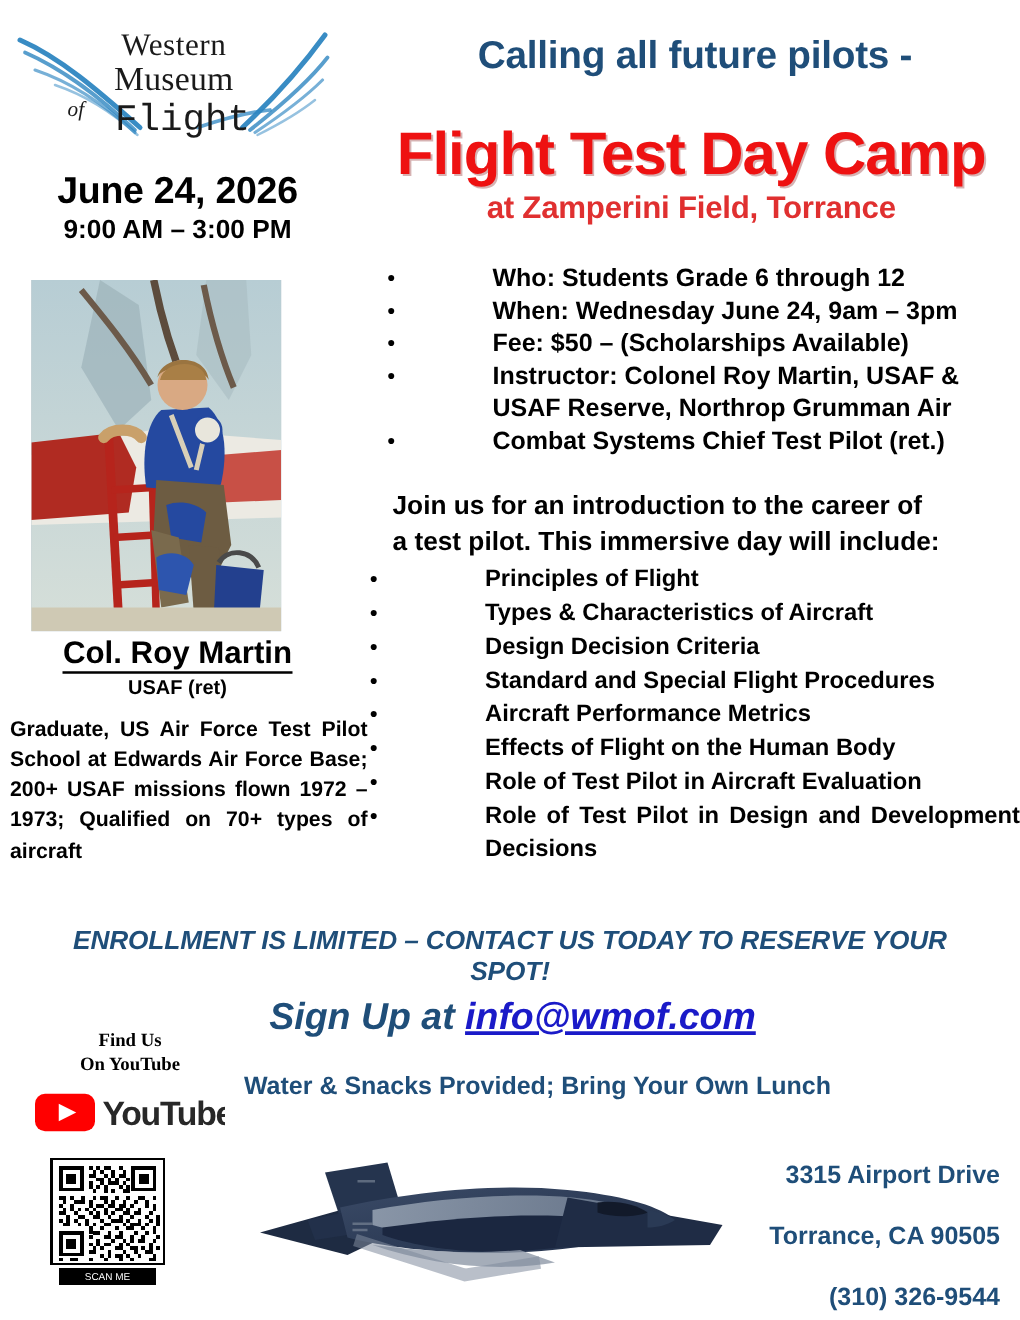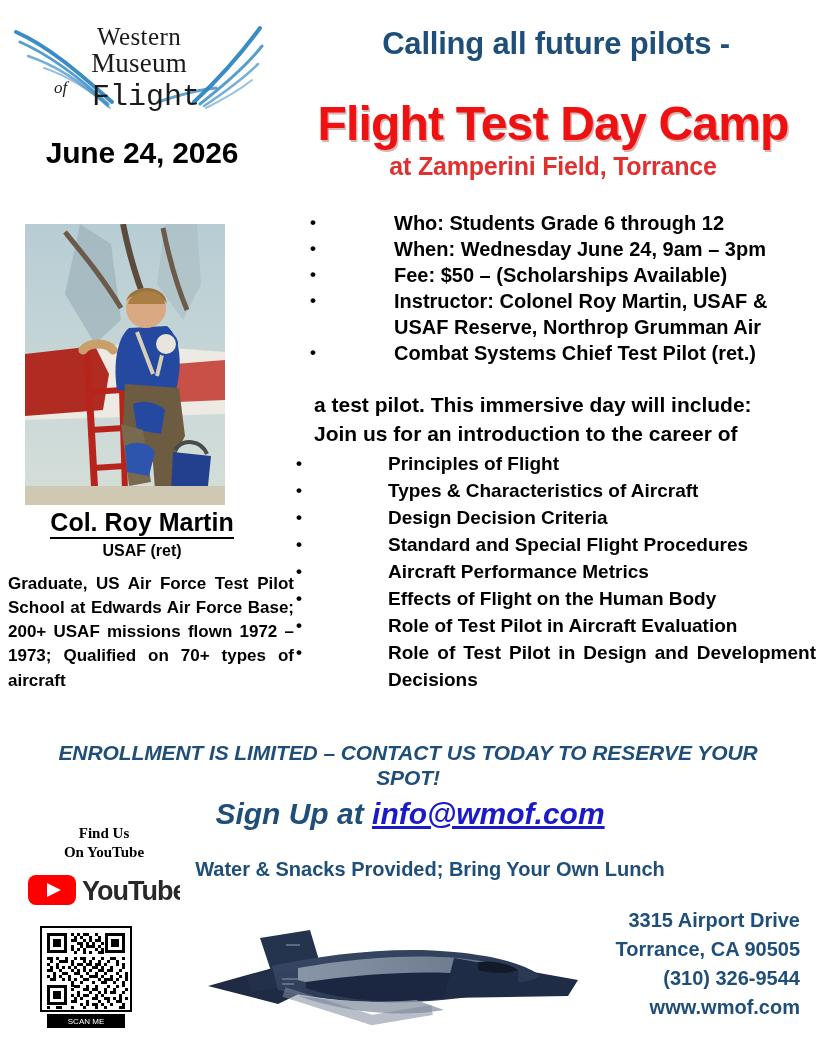--- a/index.html
+++ b/index.html
@@ -122,21 +122,21 @@
 
   
   .jet{position:absolute;left:186px;top:900px;width:400px;height:150px;}
   .jet svg{display:block;}
 
   
   .contact{
     position:absolute;left:556px;top:906px;width:244px;text-align:right;
     font-size:20px;font-weight:bold;color:#1F4E79;line-height:29px;
   }
-  .contact div{white-space:nowrap;}
+  .contact div{white-space:nowrap;margin-top:20px;}
 </style>
 </head>
 <body>
 
 <div class="page">
 
   <div class="logo">
     <svg viewBox="0 0 262 110" xmlns="http://www.w3.org/2000/svg">
       <g fill="none" stroke="#2E86C1" stroke-linecap="round">
         <path d="M8 26 C40 40 70 66 104 96" stroke-width="4" opacity=".95"></path>
@@ -152,20 +152,21 @@
     </svg>
     <div class="logo-text">
       <div class="logo-l1">Western</div>
       <div class="logo-l2">Museum</div>
       <div class="logo-l3">of</div>
       <div class="logo-l4">Flight</div>
     </div>
   </div>
 
   <div class="date-line">June 24, 2026</div>
+  <div class="time-line">9:00 AM –  3:00 PM</div>
 
   <div class="photo">
     <svg viewBox="0 0 200 281" xmlns="http://www.w3.org/2000/svg">
       <defs>
         <linearGradient id="sky" x1="0" y1="0" x2="0" y2="1">
           <stop offset="0" stop-color="#b7cdd4"></stop>
             <stop offset="1" stop-color="#d6dfd9"></stop>
         </linearGradient>
       </defs>
       <rect width="200" height="281" fill="url(#sky)"></rect>
@@ -414,22 +415,22 @@
     <li class="cont">
         <span class="txt">USAF Reserve, Northrop Grumman Air</span>
       </li>
     <li>
         <span class="bul">•</span>
         <span class="txt">Combat Systems Chief Test Pilot (ret.)</span>
       </li>
   </ul>
 
   <div class="joinus">
+    <span class="jl">Join us for an introduction to the career of</span>
     <span class="jl">a test pilot. This immersive day will include:</span>
-    <span class="jl">Join us for an introduction to the career of</span>
   </div>
 
   <ul class="blist curric">
     <li>
         <span class="bul">•</span>
         <span class="txt">Principles of Flight</span>
       </li>
     <li>
         <span class="bul">•</span>
         <span class="txt">Types &amp; Characteristics of Aircraft</span>

